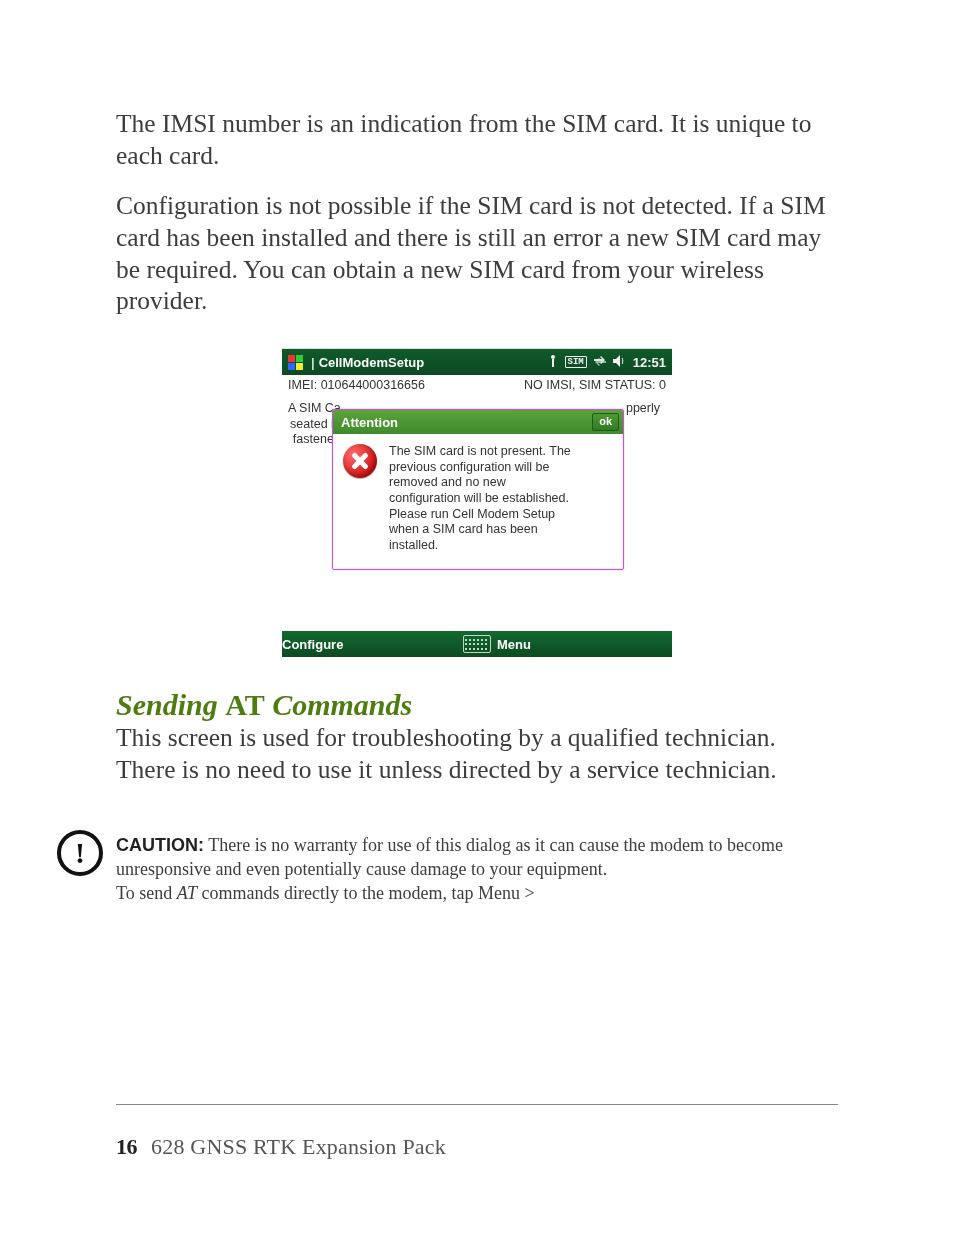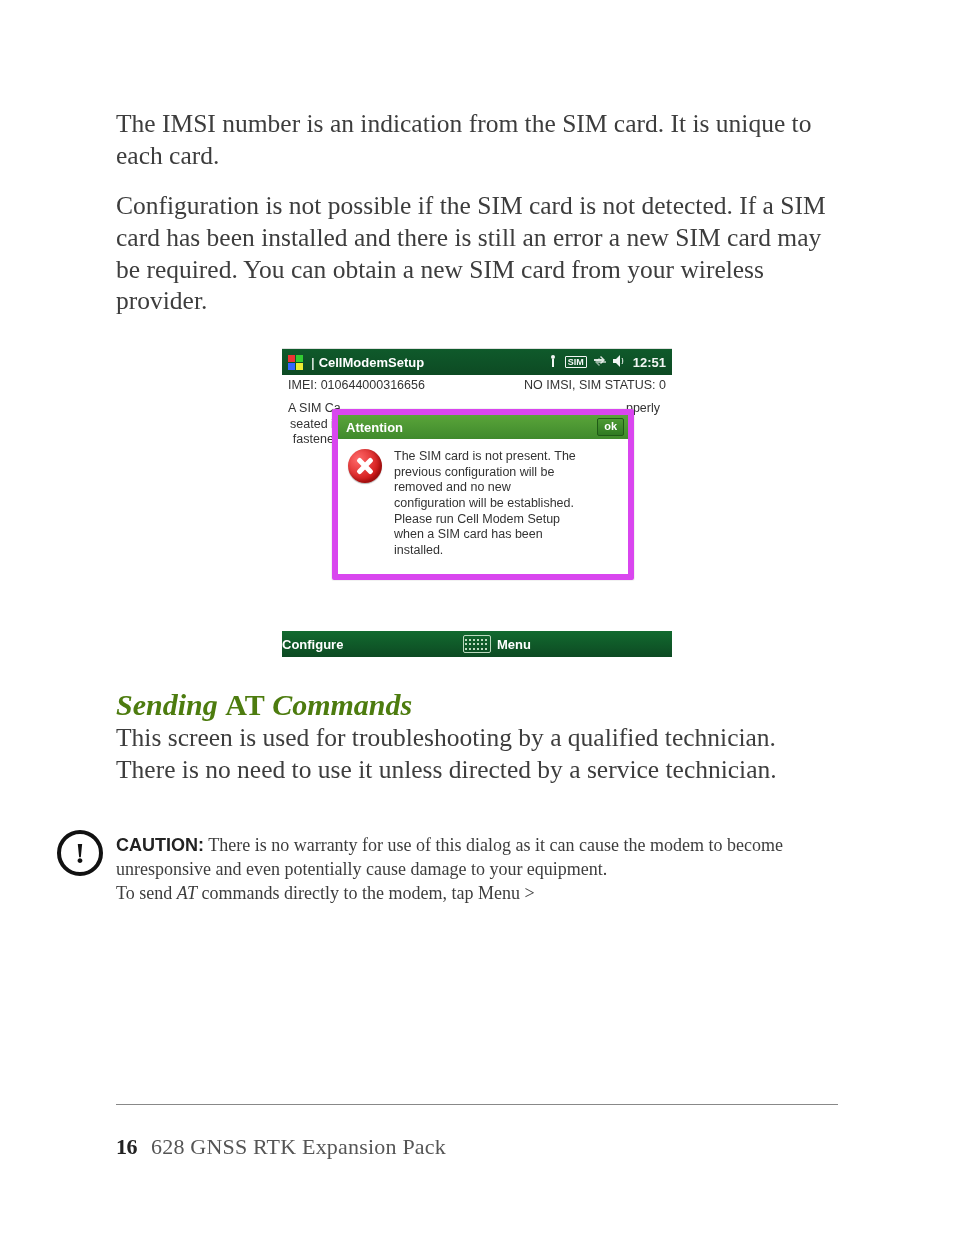--- a/index.html
+++ b/index.html
@@ -48,21 +48,21 @@
     width:15px;height:15px;margin-right:4px;
     display:grid;grid-template-columns:1fr 1fr;grid-template-rows:1fr 1fr;gap:1px;
   }
   .win-icon div:nth-child(1){background:#e33;}
   .win-icon div:nth-child(2){background:#3c3;}
   .win-icon div:nth-child(3){background:#36f;}
   .win-icon div:nth-child(4){background:#ee3;}
   .title-sep{margin:0 4px;opacity:.8;}
   .status-icons{margin-left:auto;display:flex;align-items:center;gap:6px;font-size:11px;}
   .status-icons span{opacity:.95;}
-  .sim-box{border:1px solid #fff;padding:0 2px;font-size:9px;line-height:10px;border-radius:1px;}
+  .sim-box{border:1px solid #fff;padding:0 2px;font-size:9px;line-height:10px;border-radius:1px;font-family:Liberation Mono, monospace;}
   .clock{font-weight:bold;font-size:13px;}
   
   .info-row{
     display:flex;justify-content:space-between;
     padding:3px 6px 0 6px;
     font-size:12.5px;
     color:#333;
   }
   .bg-text{
     position:absolute;
@@ -79,21 +79,21 @@
     top:52px;
     font-size:12.5px;
     color:#333;
   }
   
   .dialog{
     position:absolute;
     left:50px;
     top:60px;
     width:290px;
-    border:6px solid #d946ef;
+    border:1px solid #d946ef;
     background:#fff;
     box-shadow:0 0 0 1px rgba(0,0,0,.05);
     border-radius:2px;
     overflow:hidden;
   }
   .dialog-title{
     height:24px;
     background:linear-gradient(#5aa43a,#3f8a2c);
     color:#fff;
     display:flex;

